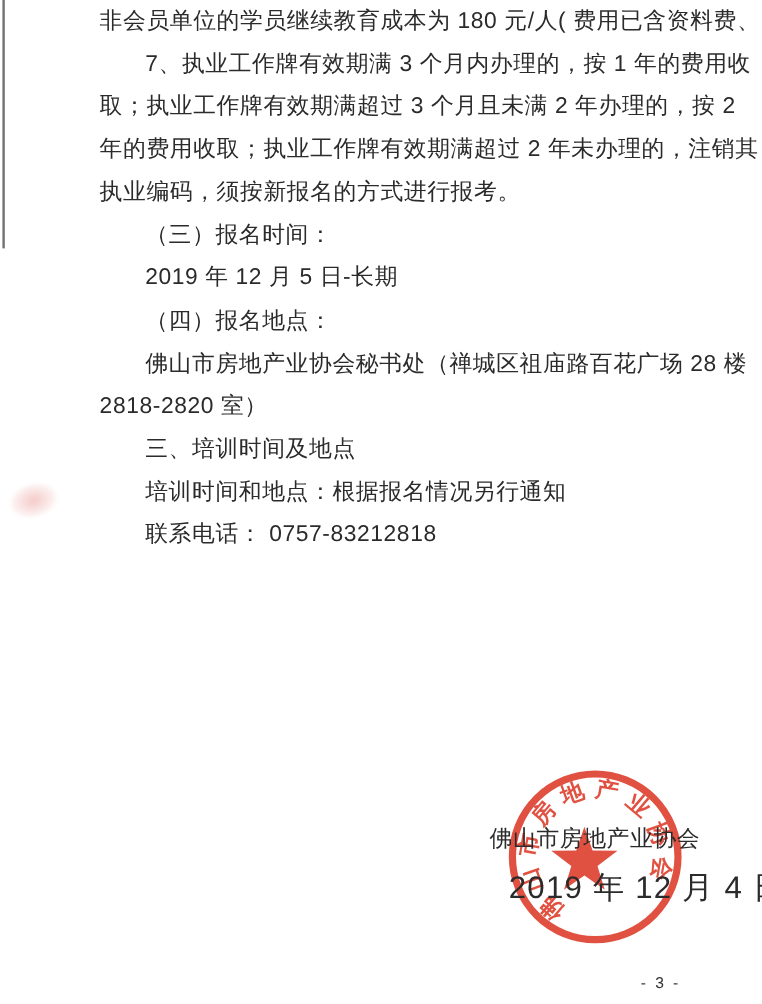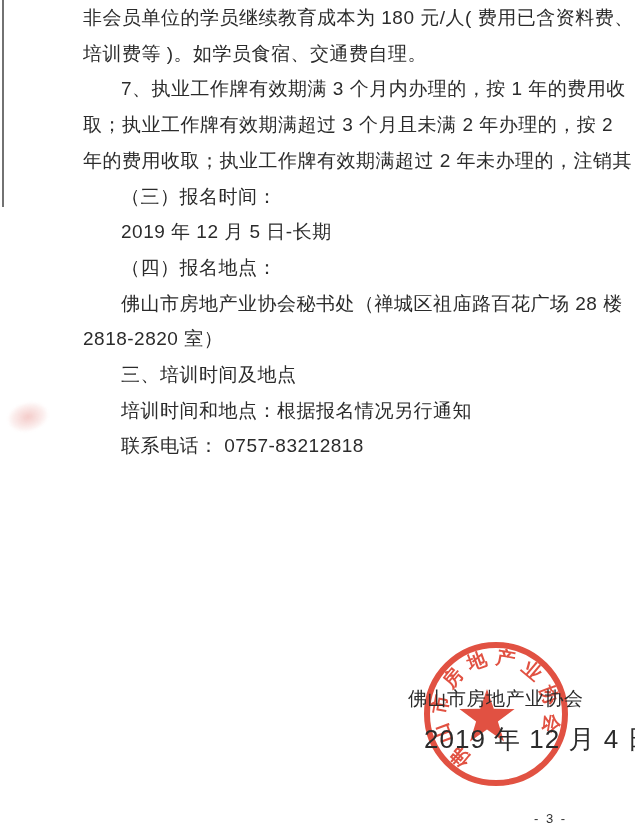--- a/index.html
+++ b/index.html
@@ -97,24 +97,24 @@
 </head>
 <body>
 
 <div class="page">
 
   <div class="scan-edge-line"></div>
   <div class="scan-smudge"></div>
 
   <div class="doc-body">
     <div class="doc-line">非会员单位的学员继续教育成本为 180 元/人( 费用已含资料费、</div>
-    <div class="doc-line">培训费等 )。如学员食宿、交通费自理。</div>
     <div class="doc-line indent">7、执业工作牌有效期满 3 个月内办理的，按 1 年的费用收</div>
     <div class="doc-line">取；执业工作牌有效期满超过 3 个月且未满 2 年办理的，按 2</div>
     <div class="doc-line">年的费用收取；执业工作牌有效期满超过 2 年未办理的，注销其</div>
+    <div class="doc-line">执业编码，须按新报名的方式进行报考。</div>
     <div class="doc-line indent">（三）报名时间：</div>
     <div class="doc-line indent">2019 年 12 月 5 日-长期</div>
     <div class="doc-line indent">（四）报名地点：</div>
     <div class="doc-line indent">佛山市房地产业协会秘书处（禅城区祖庙路百花广场 28 楼</div>
     <div class="doc-line">2818-2820 室）</div>
     <div class="doc-line indent">三、培训时间及地点</div>
     <div class="doc-line indent">培训时间和地点：根据报名情况另行通知</div>
     <div class="doc-line indent">联系电话： 0757-83212818</div>
   </div>
 

